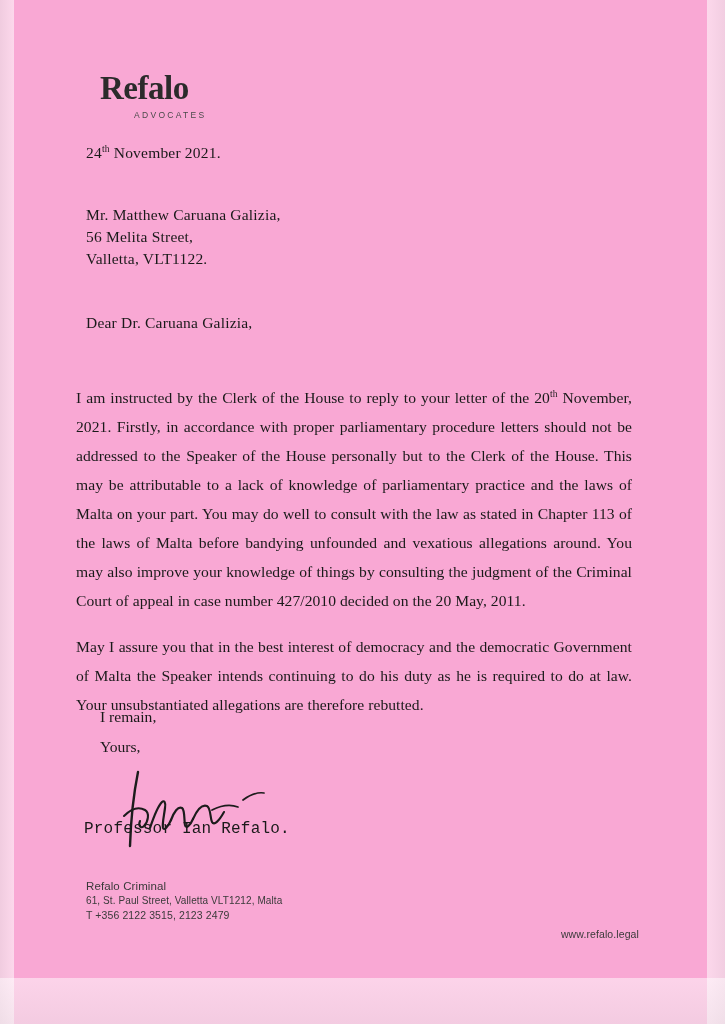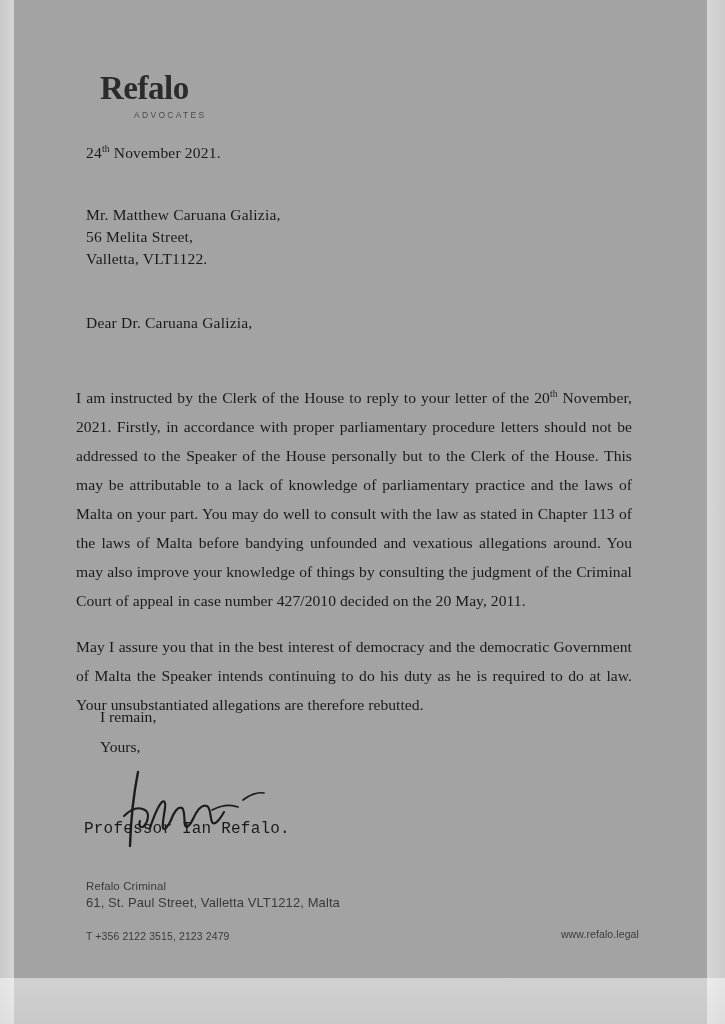--- a/index.html
+++ b/index.html
@@ -12,21 +12,21 @@
     height: 1024px;
     font-family: "Liberation Serif", serif;
     color: #1a1a1a;
     overflow: hidden;
     position: relative;
   }
 
   .page {
     position: absolute;
     inset: 0;
-    background: #a3a3a3;
+    background: #f9a8d4;
   }
 
   
   .scan-edge-left {
     position: absolute;
     left: 0; top: 0; bottom: 0;
     width: 14px;
     background: linear-gradient(to right, #e9e9e9, #ffffff);
     opacity: .55;
   }
@@ -152,23 +152,23 @@
     top: 880px;
     font-family: "Liberation Sans", sans-serif;
     color: #3a3a3a;
   }
   .footer-firm {
     font-size: 11.5px;
     letter-spacing: .1px;
     margin-bottom: 3px;
   }
   .footer-addr {
-    font-size: 13px;
-    letter-spacing: .1px;
-    margin-bottom: 20px;
+    font-size: 10px;
+    letter-spacing: .1px;
+    margin-bottom: 3px;
   }
   .footer-tel {
     font-size: 10.5px;
     letter-spacing: .1px;
   }
   .footer-web {
     position: absolute;
     right: 86px;
     top: 928px;
     font-family: "Liberation Sans", sans-serif;

